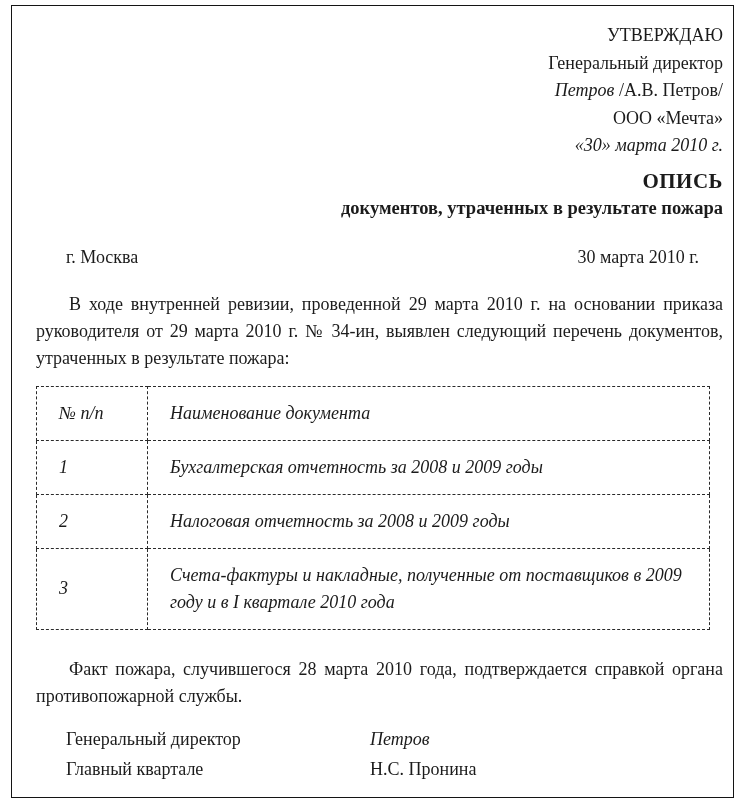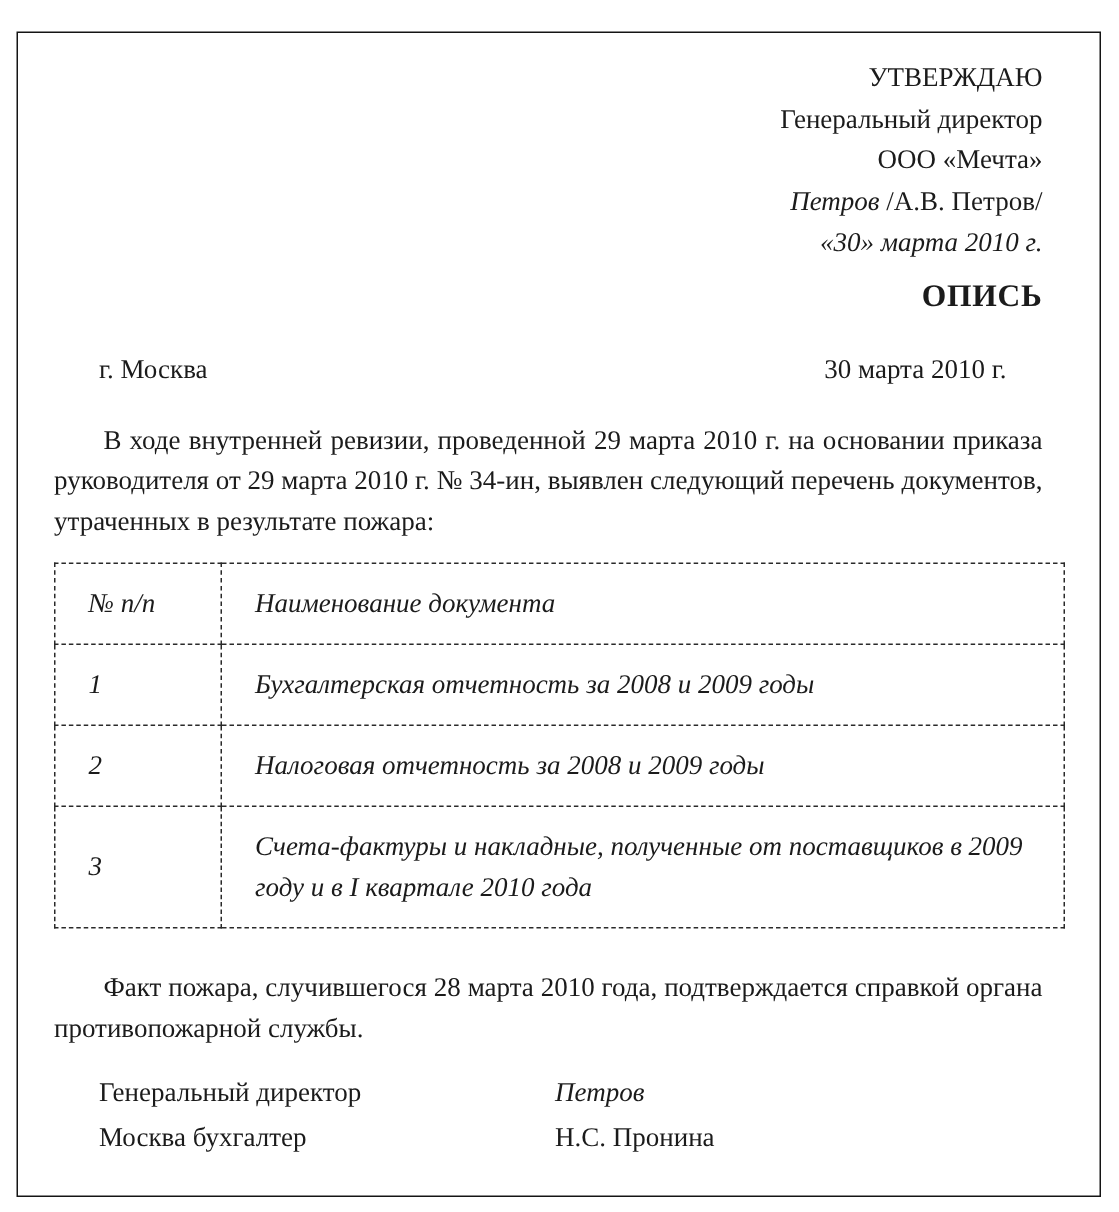--- a/index.html
+++ b/index.html
@@ -9,22 +9,21 @@
     font-family: "Liberation Serif", "DejaVu Serif", serif;
     color: #1b1b1b;
     position: relative;
     overflow: hidden;
   }
   .page {
     position: absolute;
     top: 5px; left: 11px; right: 12px; bottom: 10px;
     border: 1.5px solid #141414;
     background: #ffffff;
-    padding: 16px 38px 0 24px;
-    margin-top: 16px;
+    padding: 16px 10px 0 24px;
   }
   
   .approval {
     text-align: right;
     font-size: 18px;
     line-height: 27.5px;
   }
   .italic { font-style: italic; }
   
   .title-block { text-align: right; margin-top: 8px; }
@@ -88,27 +87,28 @@
   }
 </style>
 </head>
 <body>
 
 <div class="page">
 
   <div class="approval">
     <div>УТВЕРЖДАЮ</div>
     <div>Генеральный директор</div>
+    <div><span class="italic">Петров</span><span> /А.В. Петров/</span></div>
     <div>ООО «Мечта»</div>
-    <div><span class="italic">Петров</span><span> /А.В. Петров/</span></div>
     <div class="italic">«30» марта 2010 г.</div>
   </div>
 
   <div class="title-block">
     <div class="title-main">ОПИСЬ</div>
+    <div class="title-sub">документов, утраченных в результате пожара</div>
   </div>
 
   <div class="meta-row">
     <span>г. Москва</span>
     <span class="meta-date">30 марта 2010 г.</span>
   </div>
 
   <p class="paragraph">В ходе внутренней ревизии, проведенной 29 марта 2010 г. на основании приказа руководителя от 29 марта 2010 г. № 34-ин, выявлен следующий перечень документов, утраченных в результате пожара:</p>
 
   <table class="doc-table">
@@ -133,18 +133,18 @@
   </table>
 
   <p class="paragraph closing">Факт пожара, случившегося 28 марта 2010 года, подтверждается справкой органа противопожарной службы.</p>
 
   <div class="signatures">
     <div class="sig-row">
       <span>Генеральный директор</span>
       <span class="italic">Петров</span>
     </div>
     <div class="sig-row">
-      <span>Москва бухгалтер</span>
+      <span>Главный квартале</span>
       <span>Н.С. Пронина</span>
     </div>
   </div>
 
 </div>
 
 </body></html>

